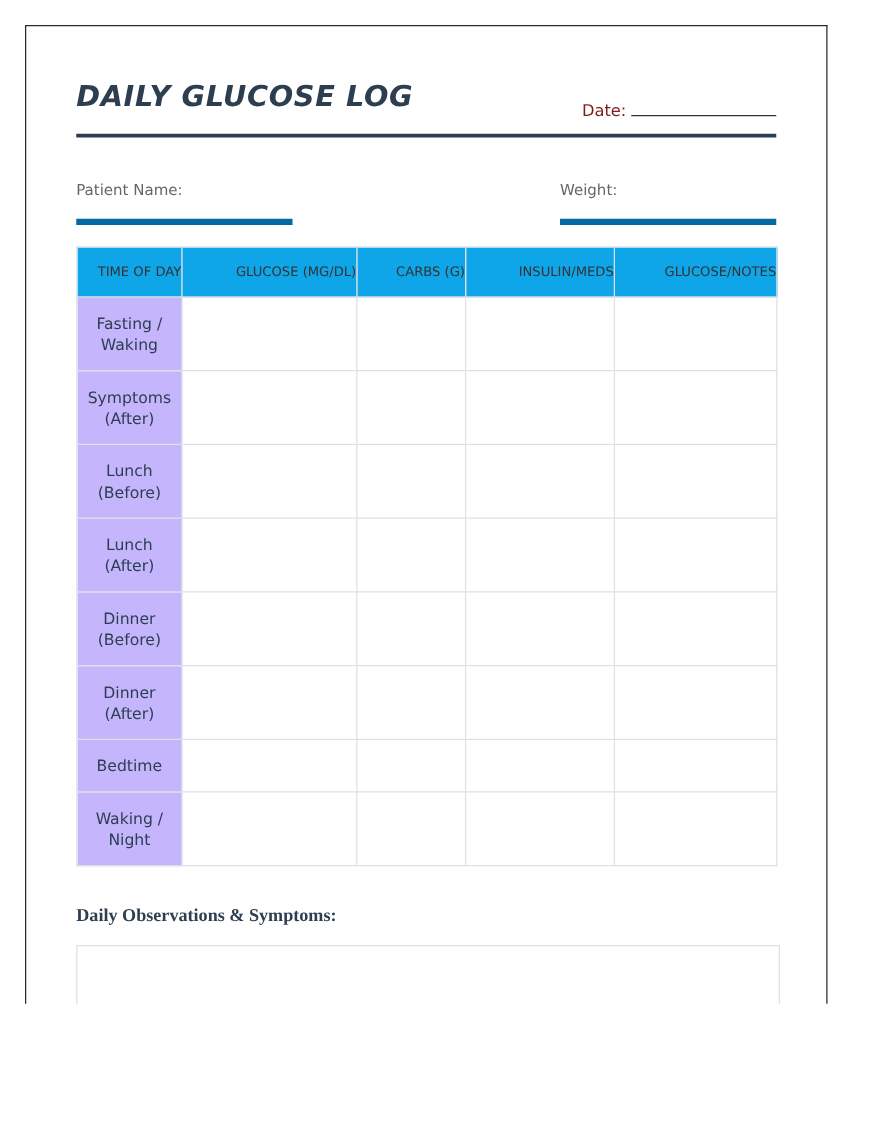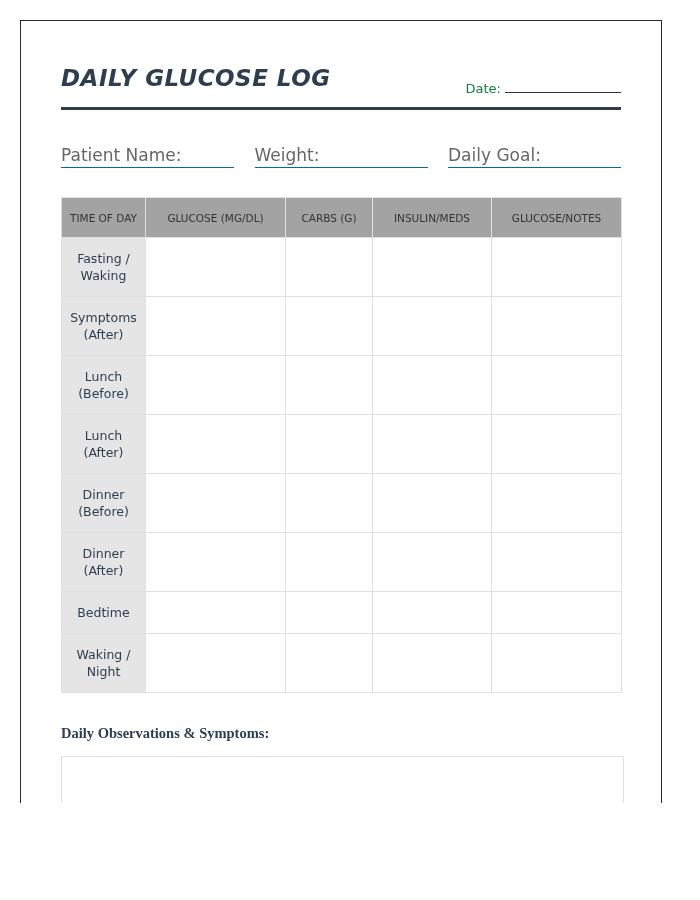--- a/index.html
+++ b/index.html
@@ -5,49 +5,48 @@
   html, body { margin: 0; padding: 0; background: #ffffff; }
   body { width: 700px; height: 900px; position: relative; overflow: hidden;
          font-family: "DejaVu Sans", sans-serif; color: #2c3e50; }
   .page { position: absolute; left: 20px; top: 20px; width: 640px; height: 782px;
           border: 1px solid #2b2b2b; border-bottom: none; background: #fff; overflow: hidden; }
   .inner { position: absolute; left: 40px; top: 0; width: 560px; }
   .header { position: absolute; left: 0; top: 42px; width: 560px; height: 44px;
             border-bottom: 3px solid #2c3e50; }
   .title { position: absolute; left: 0; top: 2px; margin: 0; font-size: 23px; font-weight: bold;
            letter-spacing: 0.5px; color: #2c3e50; font-style: italic; }
-  .date { position: absolute; right: 0; top: 18px; font-size: 13px; color: #15803d; }
+  .date { position: absolute; right: 0; top: 18px; font-size: 13px; color: #7f1d1d; }
   .date-line { display: inline-block; width: 116px; border-bottom: 1px solid #333; height: 11px; margin-left: 4px; vertical-align: baseline; }
   .fields { position: absolute; left: 0; top: 124px; width: 560px; display: flex; justify-content: space-between; }
-  .field { width: 173px; border-bottom: 1px solid #0369a1; padding-bottom: 2px; font-size: 17px; color: #666; }
+  .field { width: 173px; border-bottom: 5px solid #0369a1; padding-bottom: 16px; font-size: 12px; color: #666; }
   table { position: absolute; left: 0; top: 176px; width: 560px; border-collapse: collapse; table-layout: fixed; }
   th, td { border: 1px solid #dde1e5; text-align: center; vertical-align: middle; padding: 0; }
-  th { height: 39px; background: #a3a3a3; font-size: 10.5px; font-weight: normal; color: #333; }
-  td.label { background: #e5e5e5; font-size: 12.5px; color: #2c3e50; line-height: 17px; }
+  th { height: 39px; background: #0ea5e9; font-size: 10.5px; font-weight: normal; color: #333; text-align: right; }
+  td.label { background: #c4b5fd; font-size: 12.5px; color: #2c3e50; line-height: 17px; }
   td.cell { background: #ffffff; }
   .obs-title { position: absolute; left: 0; top: 704px; margin: 0; font-size: 14.5px; font-weight: bold; color: #2c3e50; font-family: Liberation Serif, serif; }
   .obs-box { position: absolute; left: 0; top: 735px; width: 561px; height: 60px; border: 1px solid #dde1e5; border-bottom: none; }
 </style>
 </head>
 <body>
 
 <div class="page">
   <div class="inner">
 
     <div class="header">
       <h1 class="title">DAILY GLUCOSE LOG</h1>
       <div class="date">
         <span>Date:</span><span class="date-line"></span>
       </div>
     </div>
 
     <div class="fields">
       <div class="field">Patient Name:</div>
       <div class="field">Weight:</div>
-      <div class="field">Daily Goal:</div>
     </div>
 
     <table>
       <colgroup>
         <col style="width:84px">
           <col style="width:140px">
           <col style="width:87px">
           <col style="width:119px">
           <col style="width:130px">
       </colgroup>

